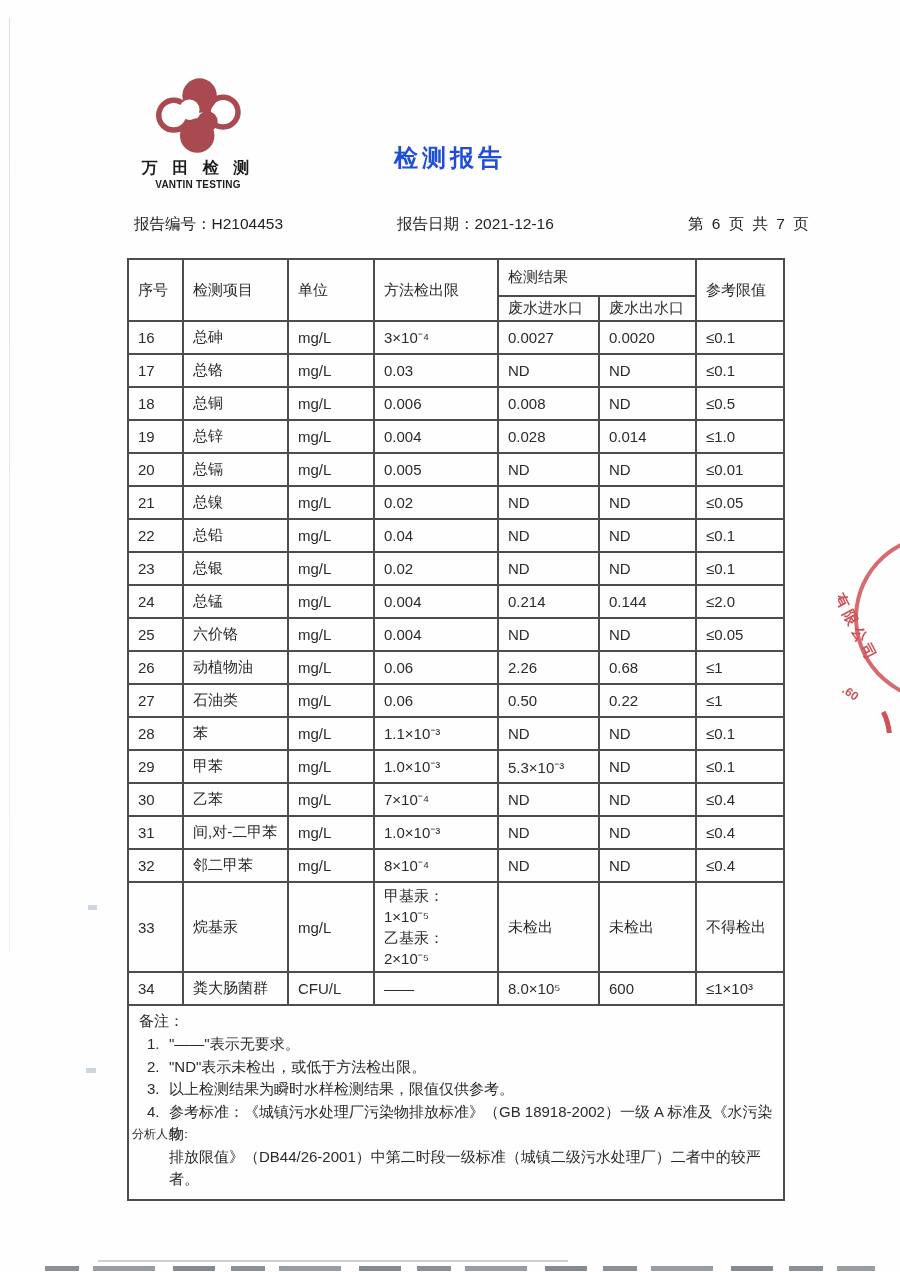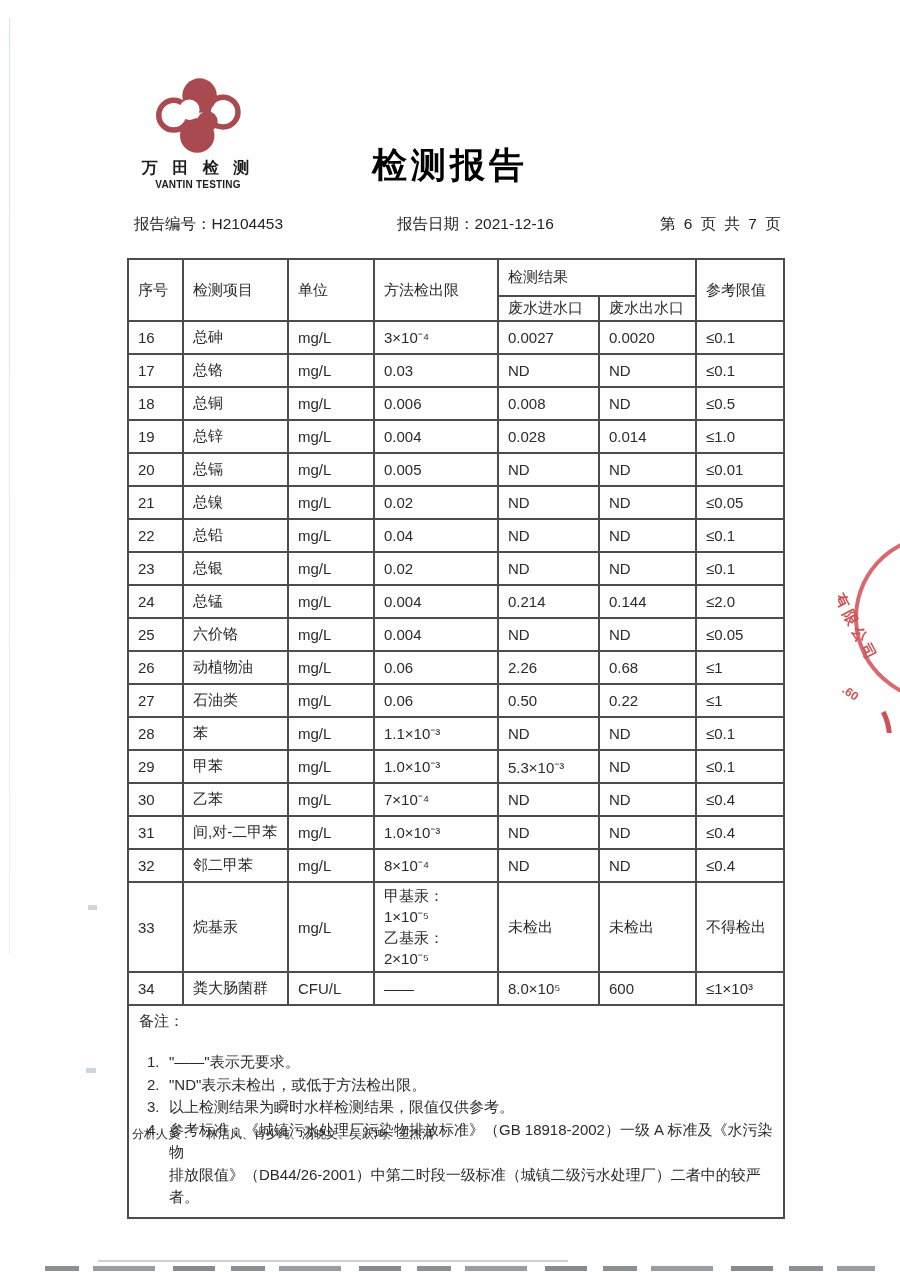--- a/index.html
+++ b/index.html
@@ -25,41 +25,41 @@
       #868c93 48px 110px, transparent 110px 128px,
       #70767d 128px 170px, transparent 170px 186px);
     opacity: .85; }
 
   
   .logo-wrap { position: absolute; left: 138px; top: 76px; width: 120px; text-align: center; }
   .logo-svg { display: block; margin: 0 auto; }
   .logo-cn { font-size: 16px; font-weight: bold; letter-spacing: 5px; color: #1c1c1c; margin-top: 2px; white-space: nowrap; text-align: center; }
   .logo-en { font-size: 10px; font-weight: bold; letter-spacing: 0.2px; color: #1c1c1c; white-space: nowrap; }
   .report-title { position: absolute; left: 0; right: 0; top: 142px; text-align: center;
-    font-size: 35px; font-weight: bold; letter-spacing: 4px; color: #000000;
+    font-size: 24px; font-weight: bold; letter-spacing: 4px; color: #1d4ed8;
     font-family: "Liberation Serif", serif; }
   .info-row { position: absolute; top: 214px; left: 0; width: 100%; font-size: 15.5px; color: #222; }
   .info-no   { position: absolute; left: 134px; top: 0; }
   .info-date { position: absolute; left: 385px; top: 0; margin-left: 12px; }
-  .info-page { position: absolute; left: 660px; top: 0; letter-spacing: 2px; }
+  .info-page { position: absolute; left: 688px; top: 0; letter-spacing: 2px; }
 
   
   .report-table { position: absolute; left: 127px; top: 258px; width: 656px;
     border-collapse: collapse; table-layout: fixed; }
   .report-table th, .report-table td {
     border: 2px solid #4c4c4c; font-weight: normal; text-align: left;
     padding: 2px 9px; font-size: 15px; color: #2b2b2b; vertical-align: middle;
     overflow: hidden; white-space: nowrap; }
   .report-table thead tr.h1 th { height: 37px; }
   .report-table thead tr.h2 th { height: 20px; }
   .report-table tbody td { height: 33px; }
   .report-table tbody tr.tall td { height: 52px; }
   td.pre, .report-table td.pre { white-space: pre-line; line-height: 21px; margin-left: 22px; }
   .notes-cell { padding: 6px 10px 8px 10px !important; white-space: normal !important; height: auto !important; }
-  .notes-title { font-size: 15px; margin-bottom: 20px; }
+  .notes-title { font-size: 15px; margin-bottom: 2px; }
   .note-row { display: flex; line-height: 22.5px; font-size: 15px; }
   .note-no { flex: 0 0 30px; padding-left: 8px; }
   .note-text { flex: 1; white-space: pre-line; }
 
   
   .analysts { position: absolute; left: 132px; top: 1122px; font-size: 12px; line-height: 25px;
     display: flex; }
   .analysts-label { white-space: nowrap; }
   .analysts-names .l2 { padding-left: 14px; }
 
@@ -328,21 +328,20 @@
             </div>
           </div>
       </td>
     </tr>
   </tbody>
 </table>
 
 <div class="analysts">
   <span class="analysts-label">分析人员：</span>
   <span class="analysts-names">
-    <div class="l2">林洁凤、肖少纯、汤晓文、吴跃鸿、王杰清</div>
   </span>
 </div>
 
 <div class="stamp">
   <div class="stamp-arc"></div>
   <div class="stamp-text">有限公司</div>
   <div class="stamp-arc2"></div>
   <div class="stamp-small">.60</div>
 </div>
 

